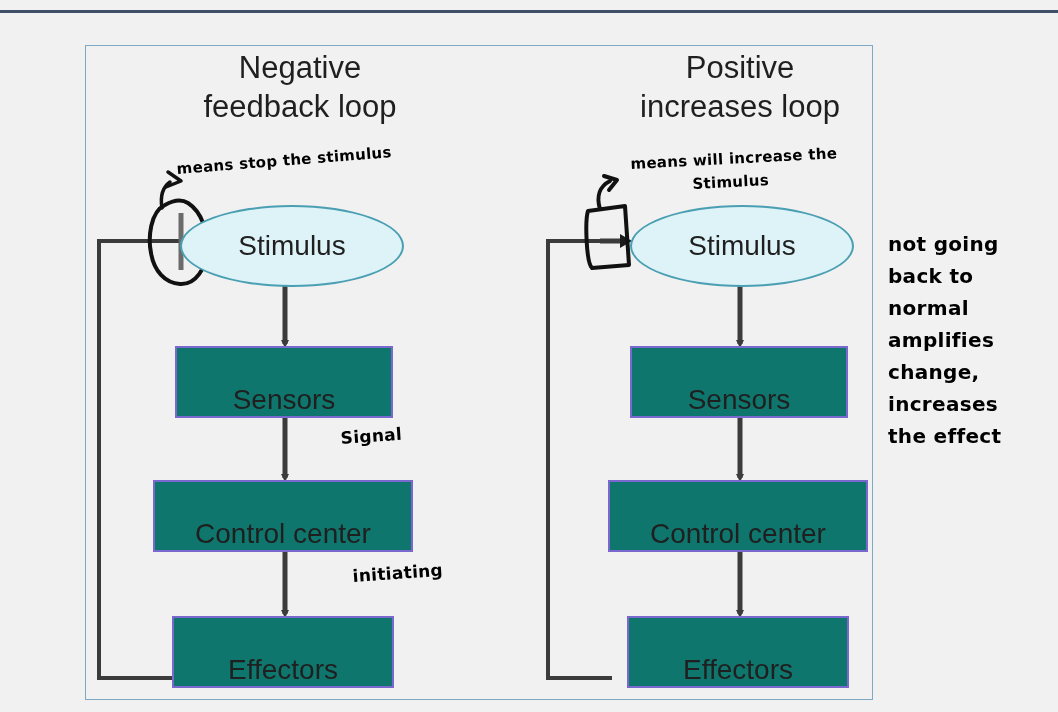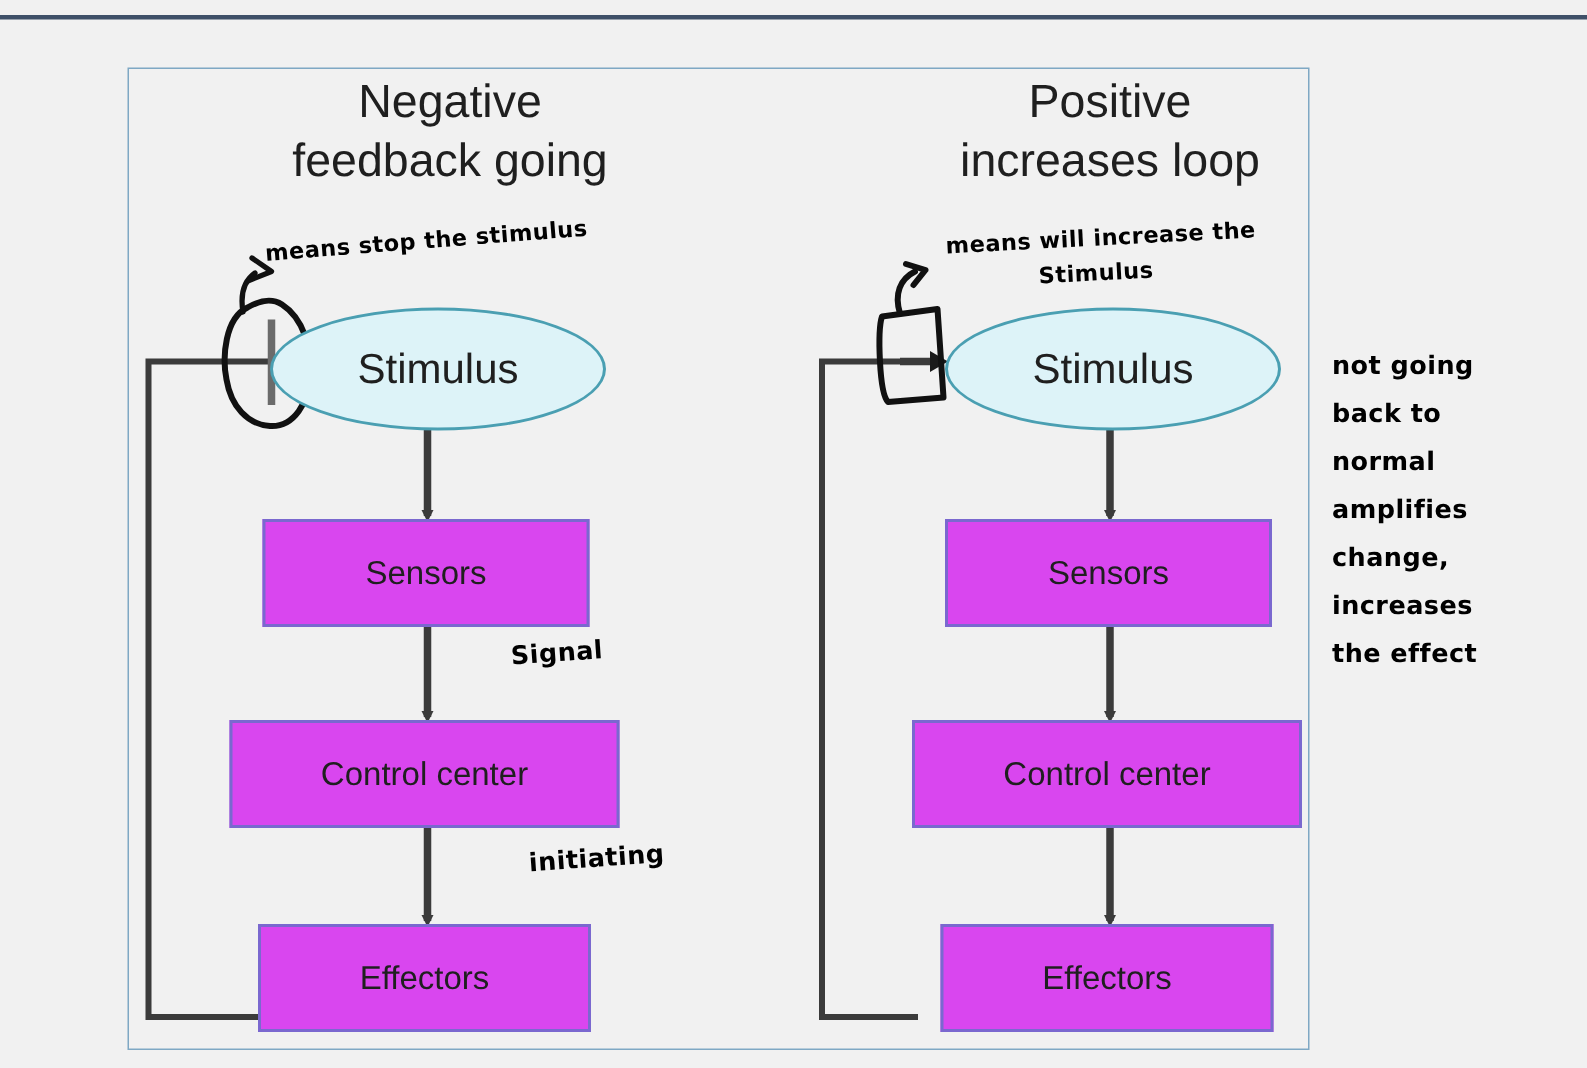--- a/index.html
+++ b/index.html
@@ -34,41 +34,41 @@
   .node-ellipse{
     position:absolute;
     background:#ddf3f8;
     border:2px solid #4a9fb2;
     border-radius:50%;
     display:flex;align-items:center;justify-content:center;
     font-size:28px;color:#1f1f1f;
   }
   .node-box{
     position:absolute;
-    background:#d946ef;
+    background:#0f766e;
     border:2px solid #7a68cf;
-    display:flex;align-items:center;justify-content:center;
-    font-size:22px;color:#1f1f1f;
+    display:flex;align-items:flex-end;justify-content:center;
+    font-size:28px;color:#1f1f1f;
     box-sizing:border-box;
   }
   .hand{
     position:absolute;
     color:#000;
     font-family:"DejaVu Sans", sans-serif;
     font-weight:bold;
     letter-spacing:0.3px;
   }
   #ann-neg{left:176px;top:160px;width:270px;font-size:15px;transform:rotate(-4.5deg);transform-origin:left top;}
   #ann-pos{left:630px;top:155px;width:240px;font-size:15px;}
   #ann-pos .l1{display:block;transform:rotate(-3deg);transform-origin:left top;}
   #ann-pos .l2{display:block;margin-left:62px;margin-top:2px;transform:rotate(-3deg);transform-origin:left top;}
   #ann-signal{left:340px;top:428px;font-size:17px;transform:rotate(-4deg);transform-origin:left top;}
   #ann-initiating{left:352px;top:566px;font-size:17px;transform:rotate(-4deg);transform-origin:left top;}
   #ann-margin{
-    left:888px;top:228px;width:160px;font-size:17px;line-height:32px;
+    left:888px;top:228px;width:160px;font-size:20px;line-height:32px;
     white-space:pre-line;
   }
 </style>
 </head>
 <body>
 
 <div id="root">
 
   <div class="top-rule"></div>
 
@@ -117,21 +117,21 @@
     </g>
 
     <g>
       <path d="M588,211 L625,206 L629,265 L592,268 C586,262 585,220 588,211 Z" fill="none" stroke="#111" stroke-width="4" stroke-linejoin="round"></path>
       <path d="M600,209 C596,196 600,186 610,181" fill="none" stroke="#111" stroke-width="4" stroke-linecap="round"></path>
       <path d="M604,176 L617,180 L609,190" fill="none" stroke="#111" stroke-width="4" stroke-linecap="round" stroke-linejoin="round"></path>
     </g>
   </svg>
 
   <div class="col-title" id="title-neg">Negative
-feedback going</div>
+feedback loop</div>
   <div class="col-title" id="title-pos">Positive
 increases loop</div>
 
   <div class="node-ellipse" style="left:180px;top:205px;width:220px;height:78px;">
     <span>Stimulus</span>
   </div>
 
   <div class="node-box" style="left:175px;top:346px;width:218px;height:72px;">
     <span>Sensors</span>
   </div>

